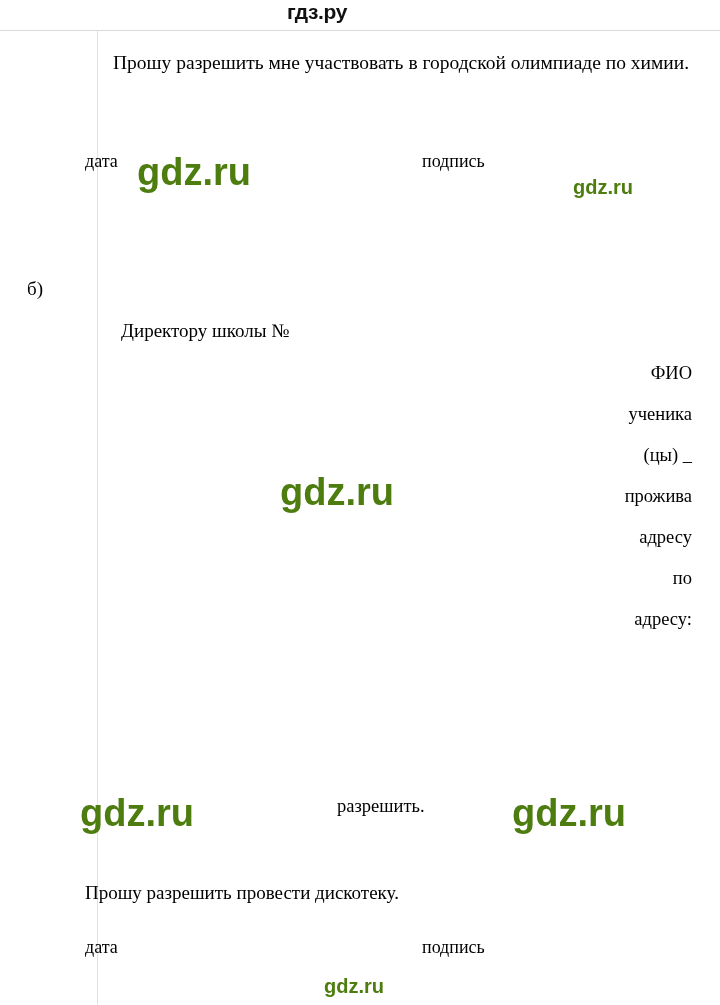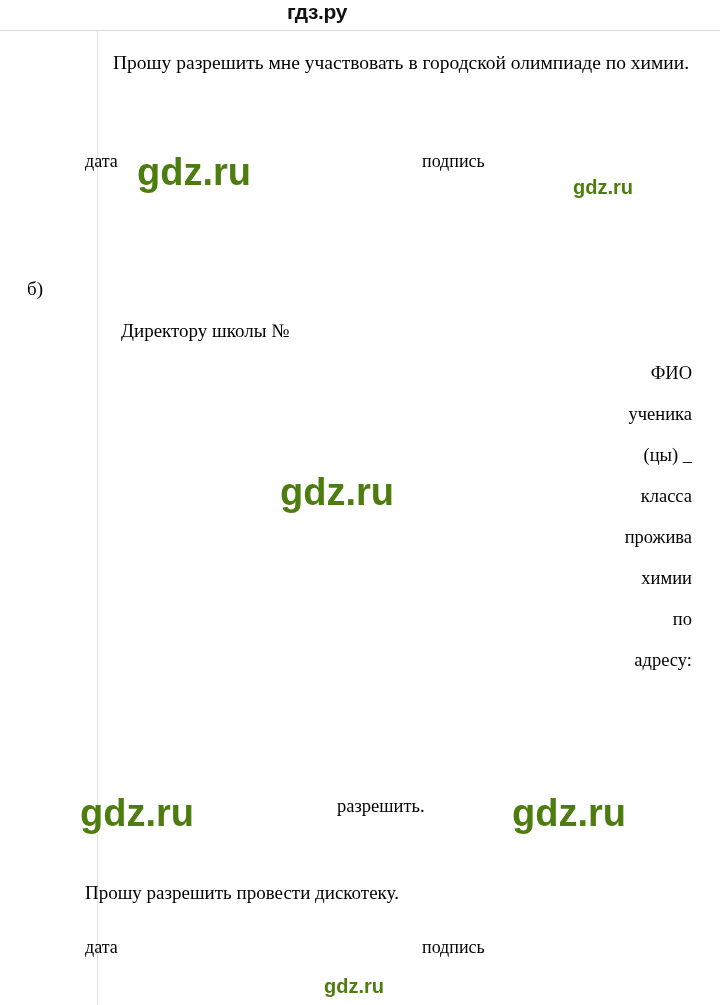--- a/index.html
+++ b/index.html
@@ -189,23 +189,22 @@
     </div>
 
     <div class="para item-b">б)</div>
 
     <div class="para p-director">Директору школы №</div>
 
     <div class="addr-block">
       <div>ФИО</div>
       <div>ученика</div>
       <div>(цы) _</div>
-      <div>класса</div>
       <div>прожива</div>
-      <div>химии</div>
+      <div>адресу</div>
       <div>по</div>
       <div>адресу:</div>
     </div>
 
     <div class="para p-statement">разрешить.</div>
 
     <div class="para p-disco">Прошу разрешить провести дискотеку.</div>
 
     <div class="sign-row2">
       <span class="date">дата</span>

